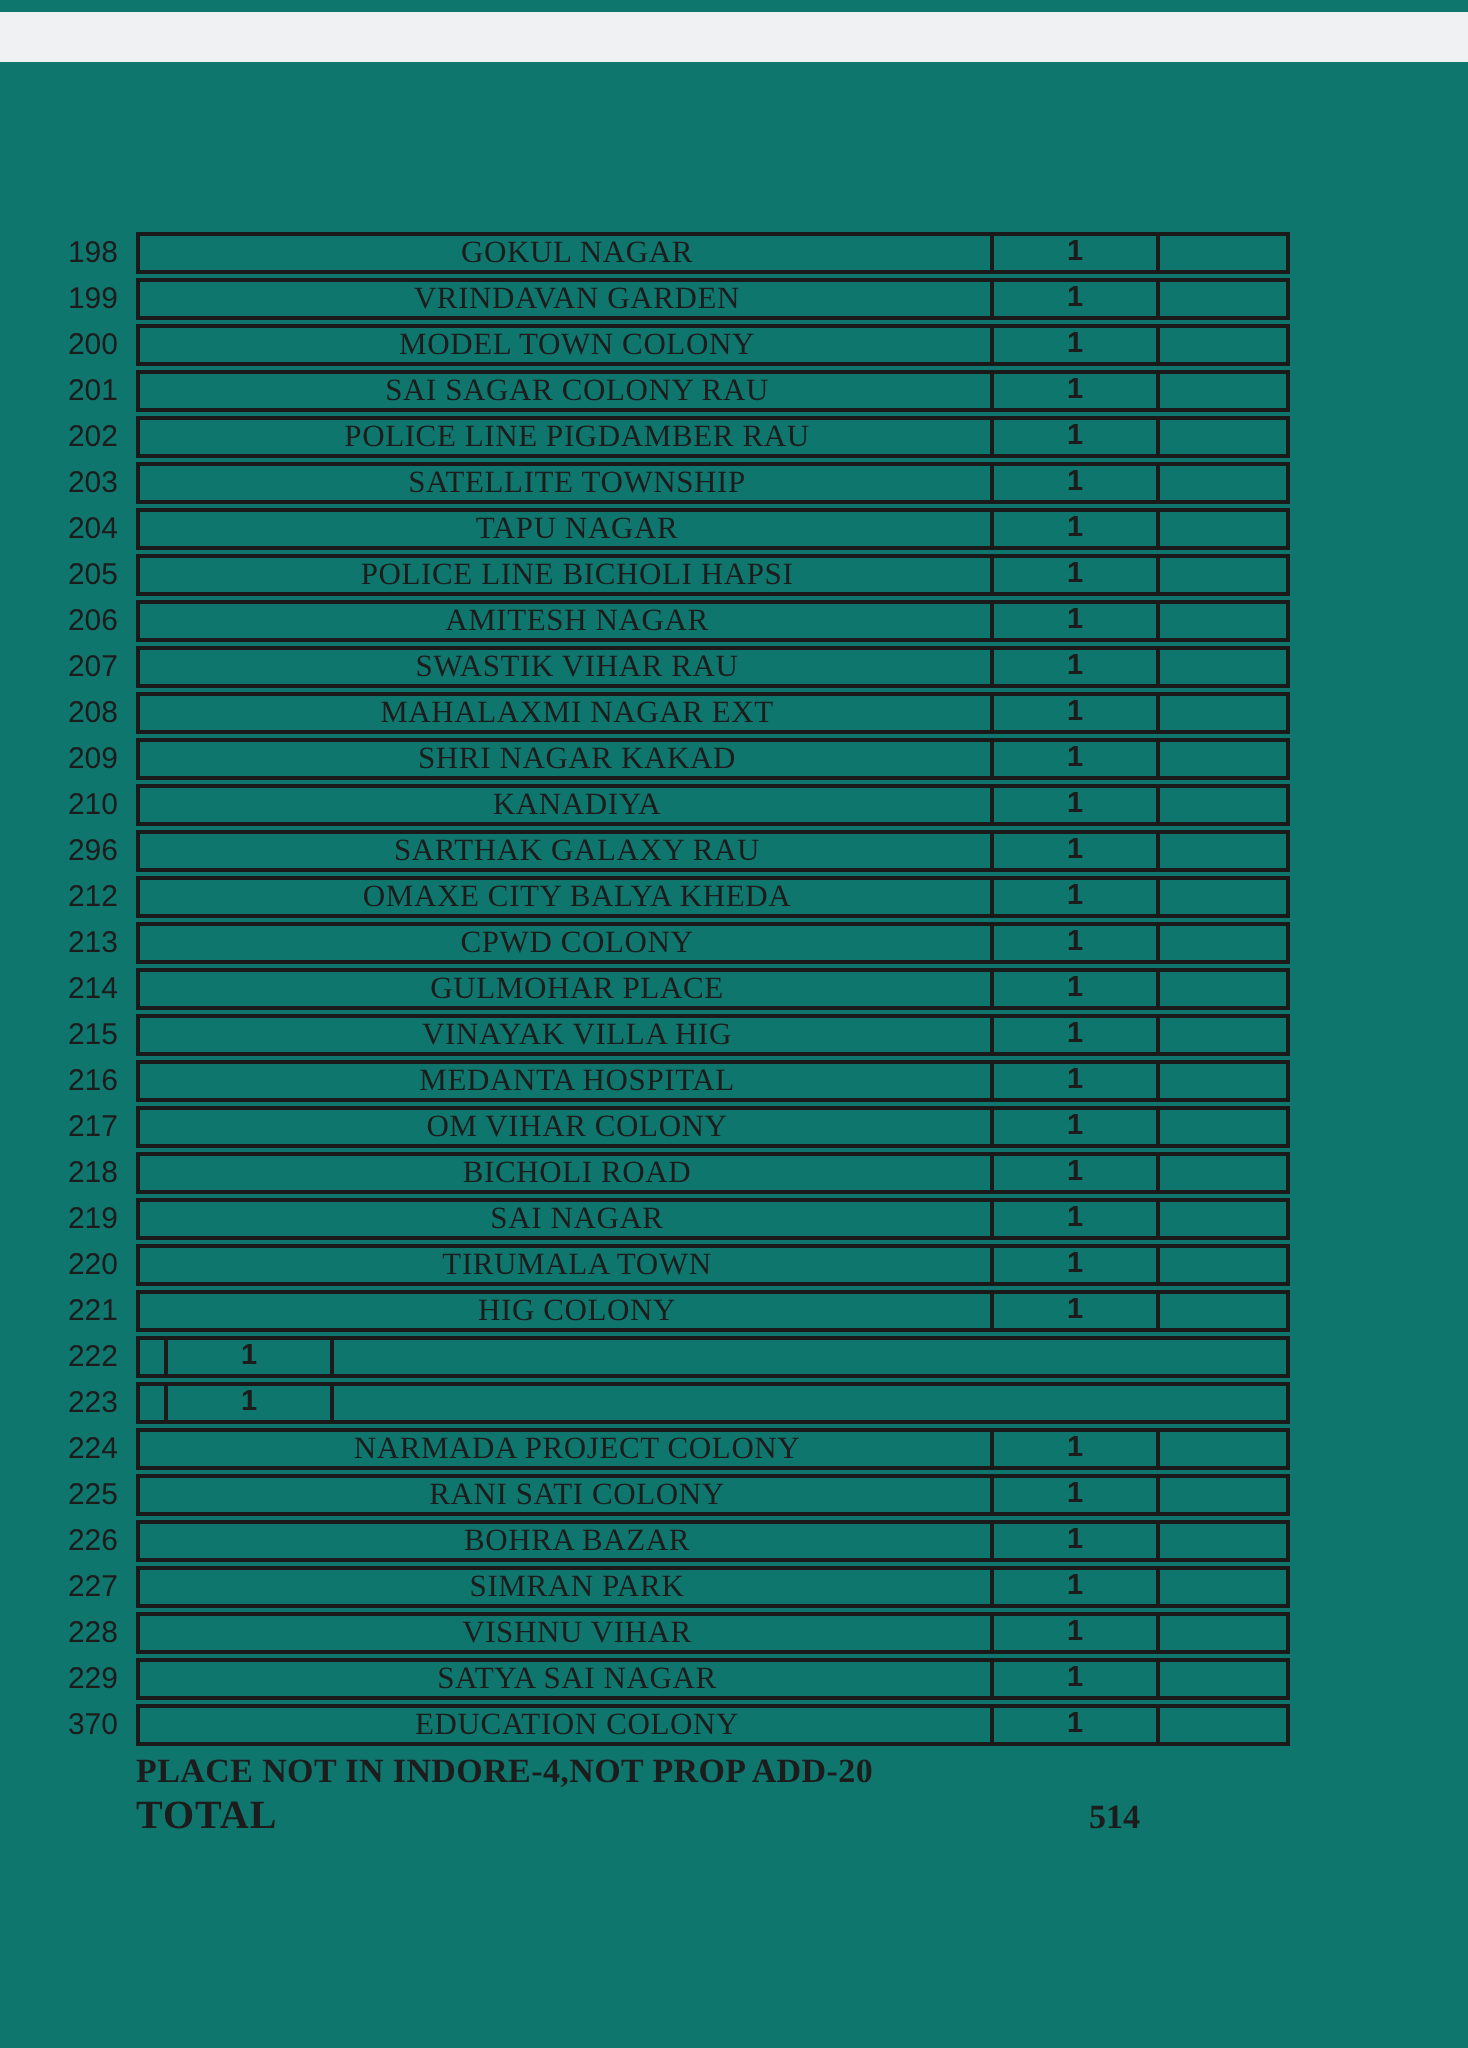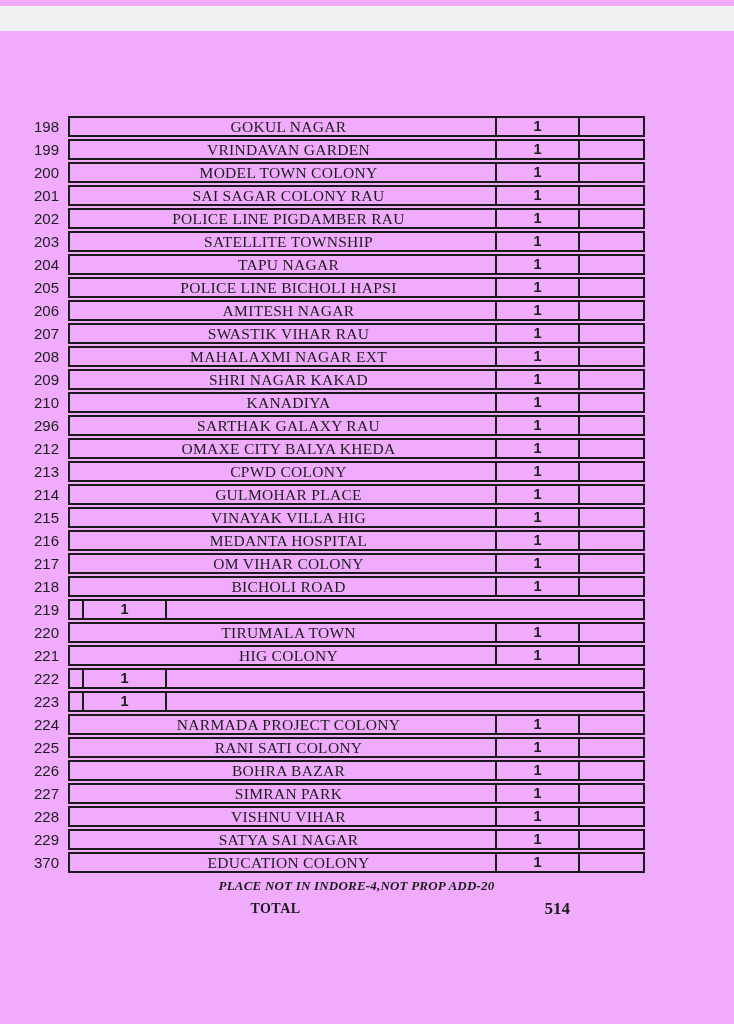--- a/index.html
+++ b/index.html
@@ -4,21 +4,21 @@
 <style>
   html, body {
     margin: 0;
     padding: 0;
     background: #ffffff;
   }
   .page {
     position: relative;
     width: 734px;
     height: 1024px;
-    background: #f0abfc;
+    background: #0f766e;
     overflow: hidden;
     font-family: "Liberation Serif", serif;
     color: #1c1c1c;
   }
   .top-band {
     position: absolute;
     top: 6px;
     left: 0;
     width: 734px;
     height: 25px;
@@ -78,38 +78,35 @@
     font-weight: bold;
     font-size: 14.5px;
   }
   .cell.blank {
     flex: 1;
   }
   .footer-note {
     margin: 2px 0 0 68px;
     width: 577px;
     height: 21px;
-    text-align: center;
     font-weight: bold;
-    font-size: 13px;
+    font-size: 17px;
     line-height: 21px;
     letter-spacing: 0.2px;
-    font-style: italic;
   }
   .footer-total {
     margin-left: 68px;
     width: 577px;
     height: 25px;
     display: flex;
   }
   .footer-total .total-label {
     width: 415px;
-    text-align: center;
     font-weight: bold;
-    font-size: 14px;
+    font-size: 20px;
     line-height: 25px;
     letter-spacing: 0.5px;
   }
   .footer-total .total-value {
     width: 87px;
     text-align: right;
     font-weight: bold;
     font-size: 17px;
     line-height: 25px;
   }
@@ -286,20 +283,21 @@
     <div class="row-no">218</div>
     <div class="row-box">
       <div class="cell name">BICHOLI ROAD</div>
       <div class="cell value">1</div>
       <div class="cell blank"></div>
     </div>
   </div>
         <div class="row">
     <div class="row-no">219</div>
     <div class="row-box">
+      <div class="cell name">SAI NAGAR</div>
       <div class="cell value">1</div>
       <div class="cell blank"></div>
     </div>
   </div>
         <div class="row">
     <div class="row-no">220</div>
     <div class="row-box">
       <div class="cell name">TIRUMALA TOWN</div>
       <div class="cell value">1</div>
       <div class="cell blank"></div>

